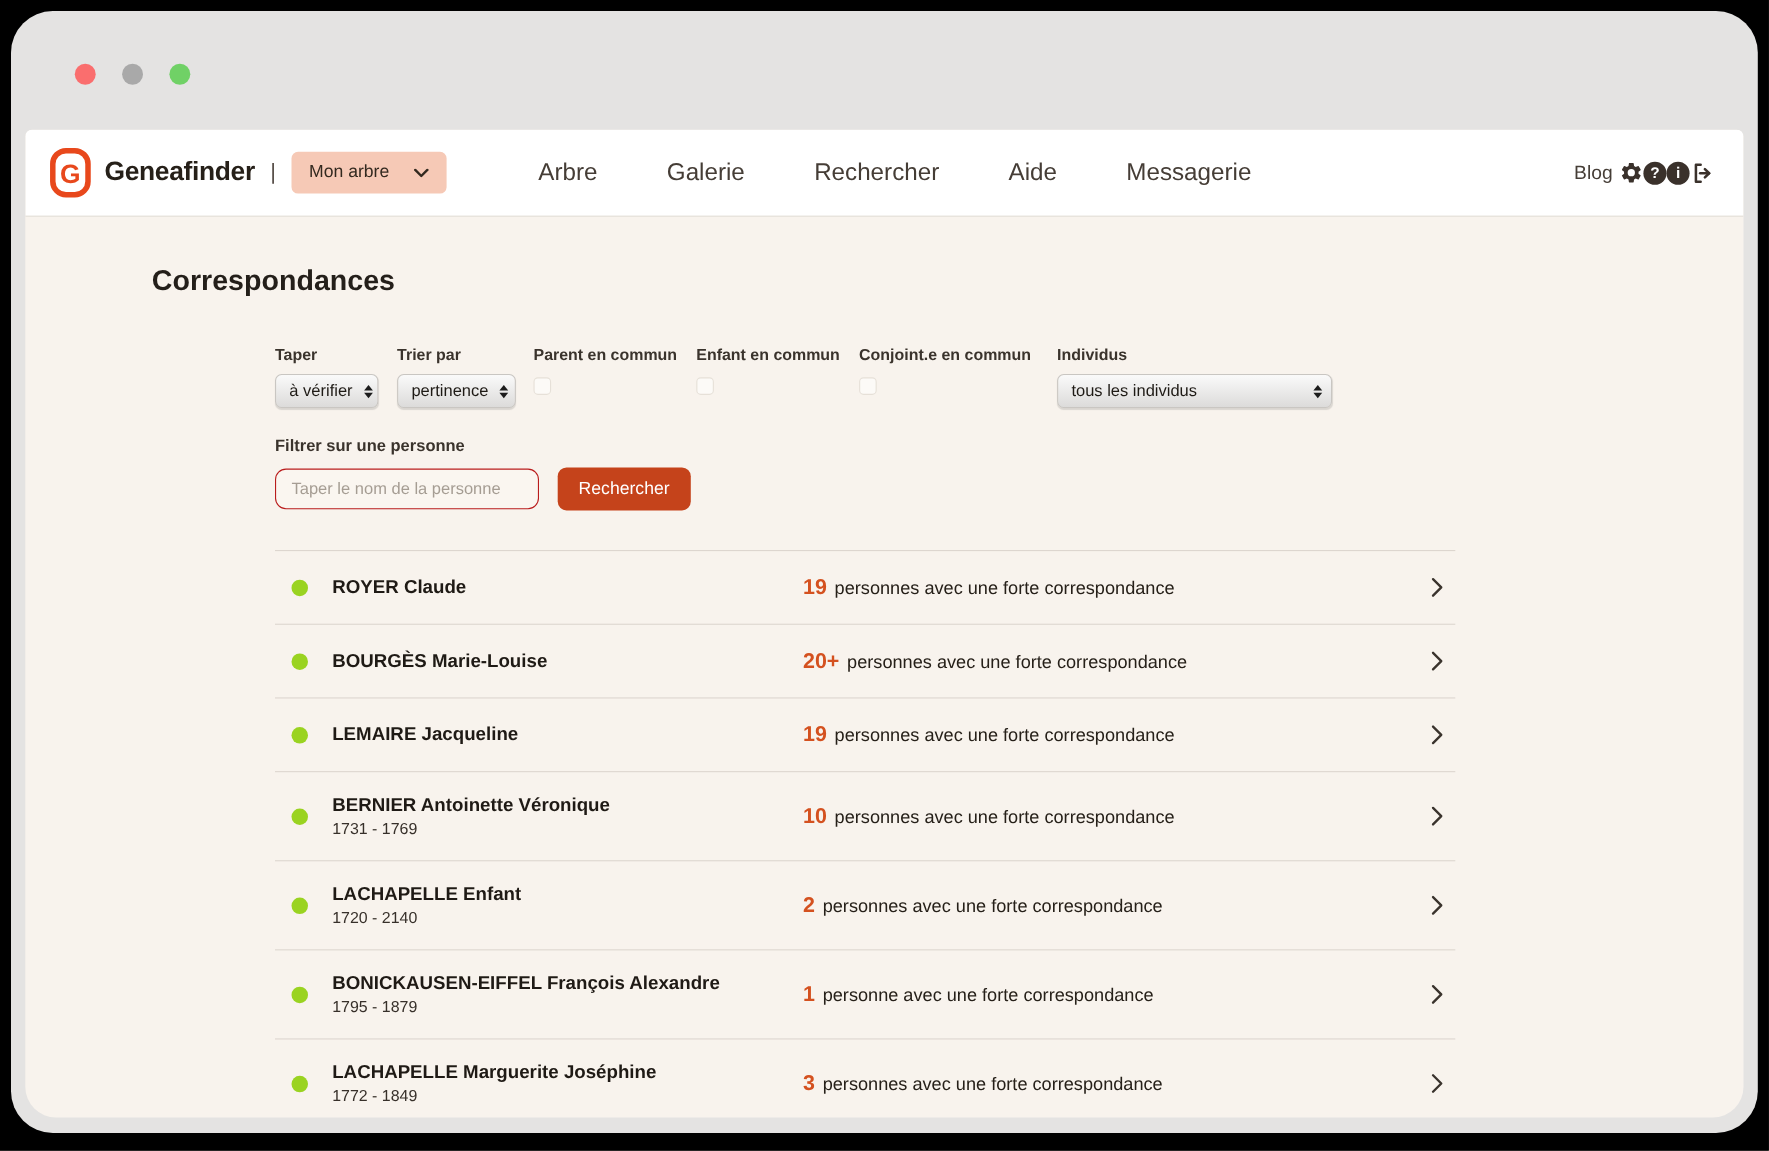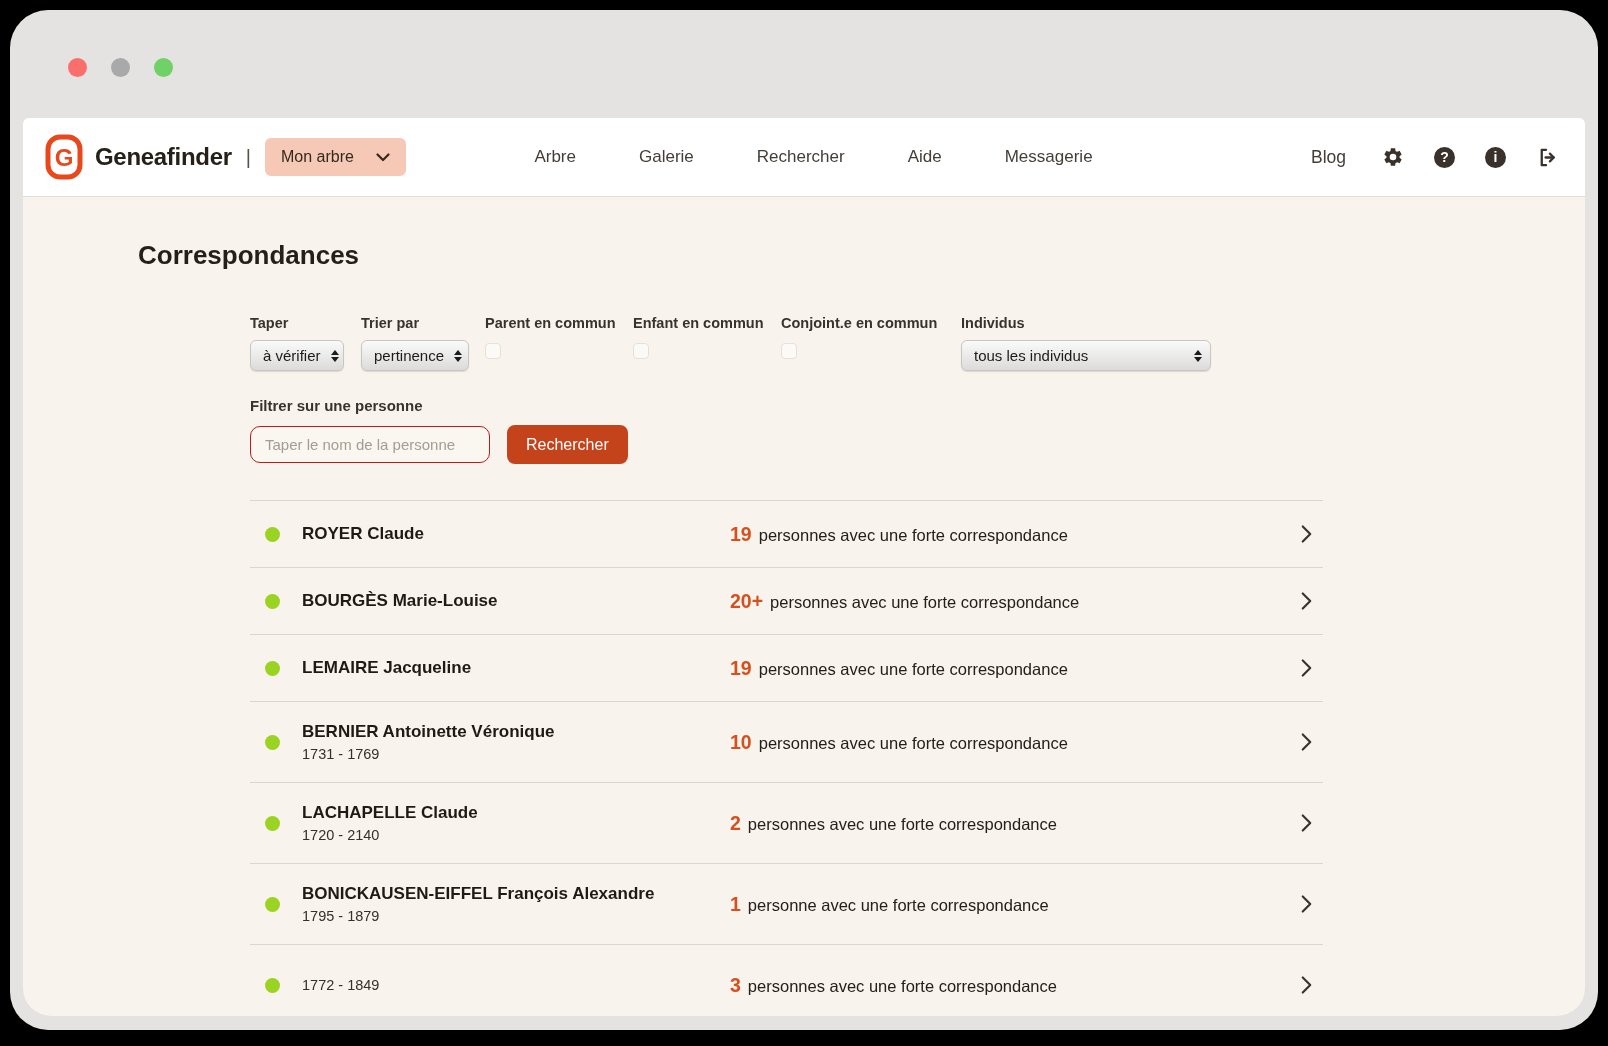--- a/index.html
+++ b/index.html
@@ -21,23 +21,23 @@
   .brandgrp { display:flex; align-items:center; gap:12px; }
   .logo-mark { width:38px; height:46px; }
   .brand { font-size:24px; font-weight:bold; color:#262019; letter-spacing:-0.3px; }
   .brand-sep { font-size:20px; color:#59514b; margin:0 2px; }
   .tree-btn { background:#f6c9b6; border:none; border-radius:6px; padding:10px 16px;
     display:flex; align-items:center; gap:22px; font-size:16px; color:#33291f;
     font-family:inherit; cursor:pointer; }
 
   .nav { position:absolute; left:50%; transform:translateX(-50%);
     display:flex; gap:44px; }
-  .nav-item { font-size:17px; color:#453d36; cursor:pointer; white-space:nowrap;margin-left:19px; }
-
-  .appbar-right { margin-left:auto; display:flex; align-items:center; gap:30px; }
+  .nav-item { font-size:22px; color:#453d36; cursor:pointer; white-space:nowrap;margin-left:19px; }
+
+  .appbar-right { margin-left:auto; display:flex; align-items:center; }
   .blog-link { font-size:17.5px; color:#453d36; cursor:pointer; margin-right:6px; }
   .circle-icon { width:21px; height:21px; border-radius:50%; background:#3a312b;
     color:#fff; font-size:14px; font-weight:bold; display:flex; align-items:center;
     justify-content:center; cursor:pointer; }
   .icon-btn { display:flex; align-items:center; cursor:pointer; }
 
   
   .content { padding:44px 0 0 115px; }
   .page-title { font-size:26px; font-weight:bold; color:#241f1a; }
 
@@ -264,21 +264,21 @@
     <span class="chev">
       <svg width="13" height="20" viewBox="0 0 10 16">
                 <path d="M2 2l6 6-6 6" fill="none" stroke="#3a332d" stroke-width="1.7" stroke-linecap="round" stroke-linejoin="round"></path>
               </svg>
     </span>
   </div>
 
   <div class="row has-dates">
     <span class="dot" style="background: rgb(154, 211, 33);"></span>
     <div class="who">
-      <div class="pname">LACHAPELLE Claude</div>
+      <div class="pname">LACHAPELLE Enfant</div>
       <div class="pdates">1720 - 2140</div>
     </div>
     <div class="match">
       <span class="count" style="color: rgb(212, 81, 31);">2</span>
       <span class="mtext">personnes avec une forte correspondance</span>
     </div>
     <span class="chev">
       <svg width="13" height="20" viewBox="0 0 10 16">
                 <path d="M2 2l6 6-6 6" fill="none" stroke="#3a332d" stroke-width="1.7" stroke-linecap="round" stroke-linejoin="round"></path>
               </svg>
@@ -298,20 +298,21 @@
     <span class="chev">
       <svg width="13" height="20" viewBox="0 0 10 16">
                 <path d="M2 2l6 6-6 6" fill="none" stroke="#3a332d" stroke-width="1.7" stroke-linecap="round" stroke-linejoin="round"></path>
               </svg>
     </span>
   </div>
 
   <div class="row has-dates">
     <span class="dot" style="background: rgb(154, 211, 33);"></span>
     <div class="who">
+      <div class="pname">LACHAPELLE Marguerite Joséphine</div>
       <div class="pdates">1772 - 1849</div>
     </div>
     <div class="match">
       <span class="count" style="color: rgb(212, 81, 31);">3</span>
       <span class="mtext">personnes avec une forte correspondance</span>
     </div>
     <span class="chev">
       <svg width="13" height="20" viewBox="0 0 10 16">
                 <path d="M2 2l6 6-6 6" fill="none" stroke="#3a332d" stroke-width="1.7" stroke-linecap="round" stroke-linejoin="round"></path>
               </svg>

